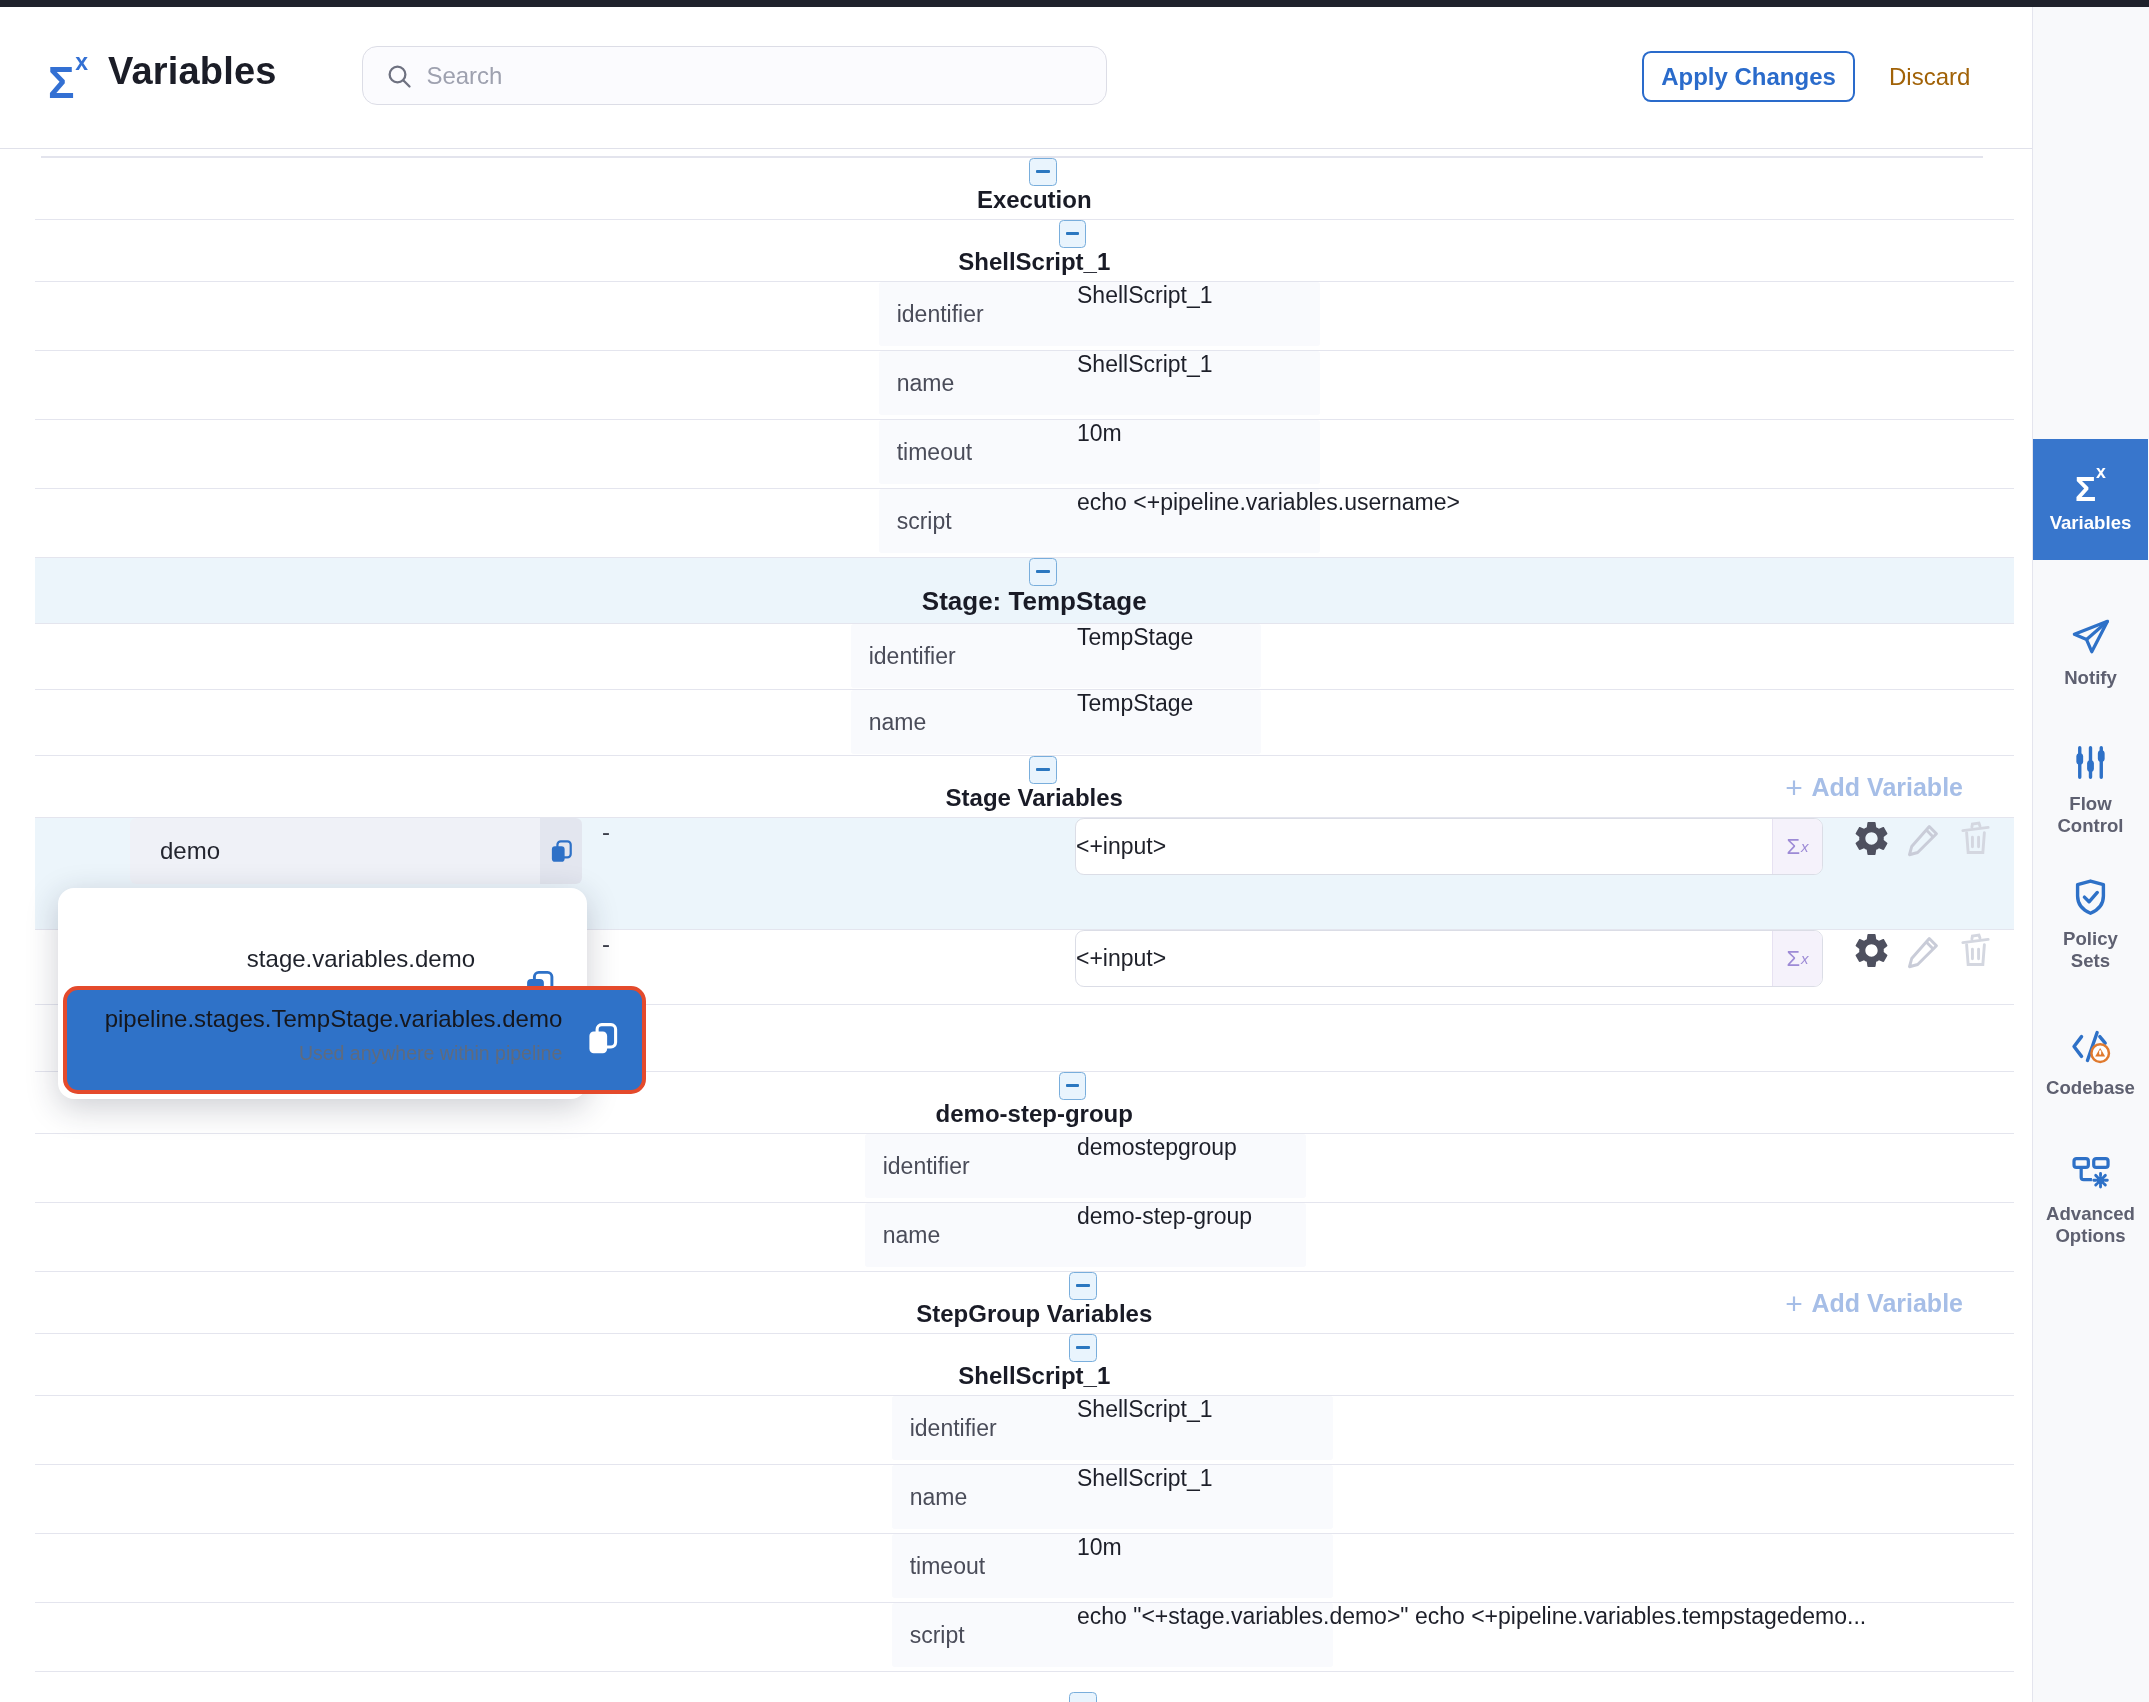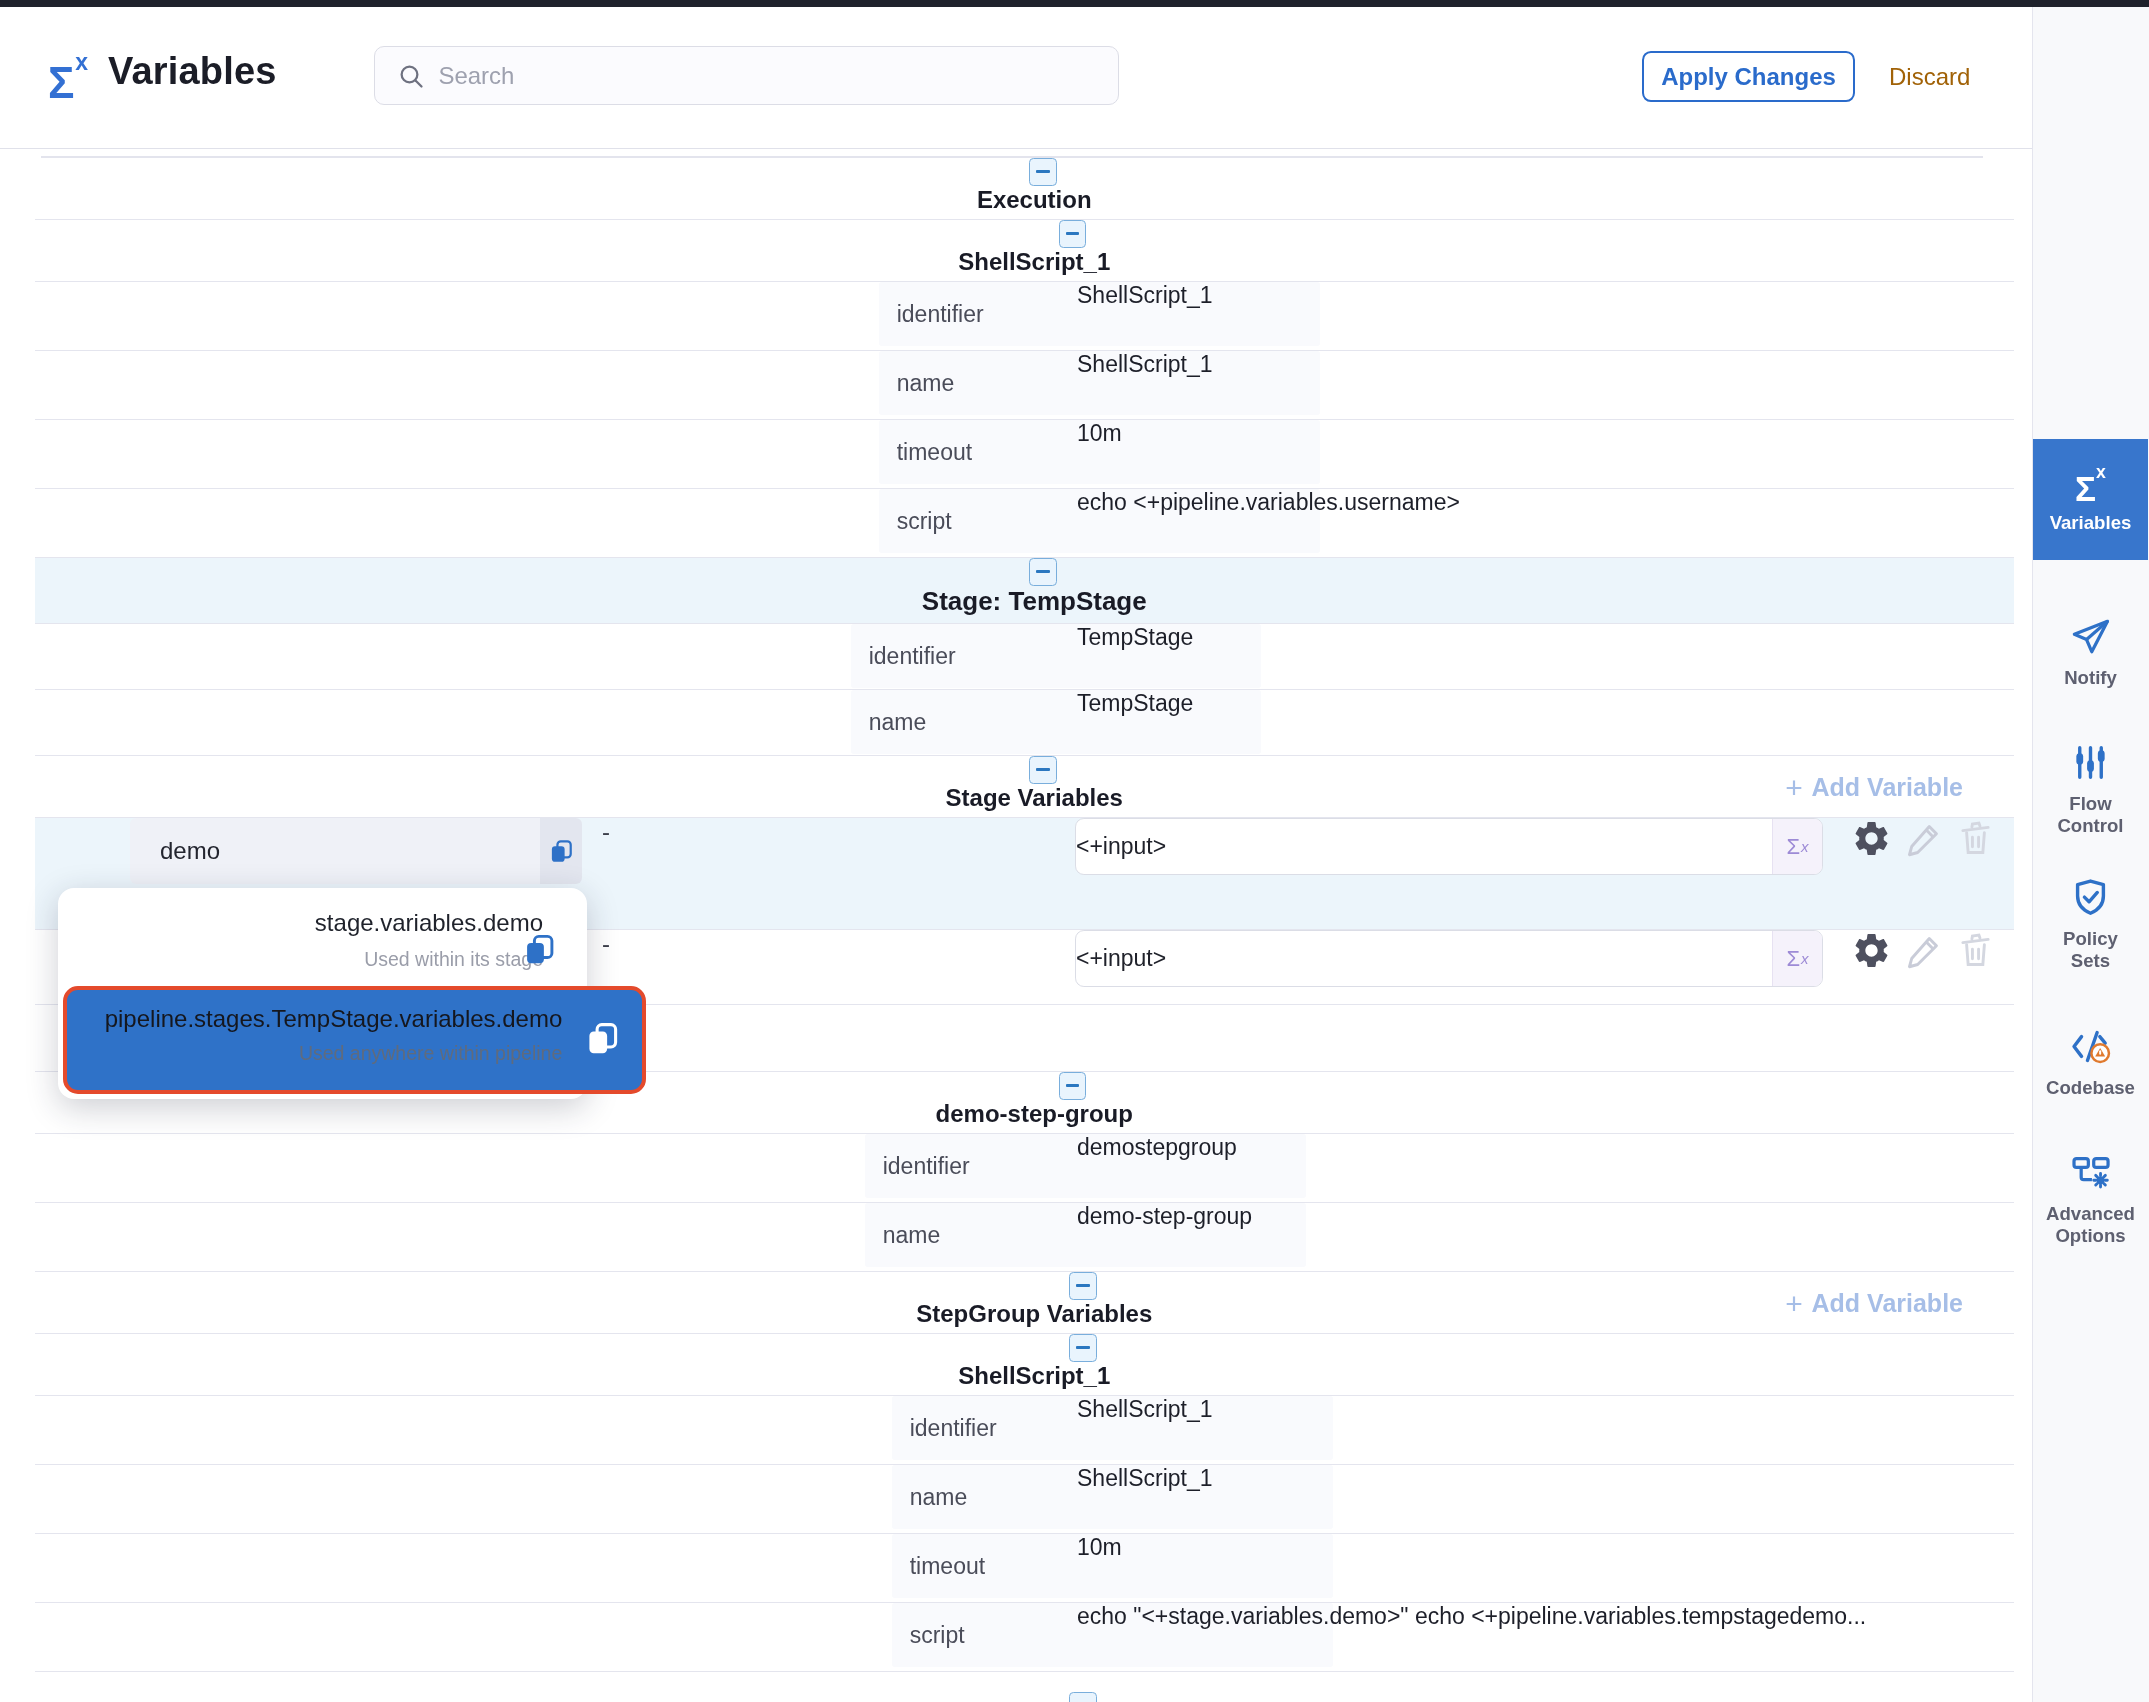--- a/index.html
+++ b/index.html
@@ -6,21 +6,21 @@
   html,body { background:#fff; }
   body { font-family: "Liberation Sans", "DejaVu Sans", sans-serif; }
   #page { position:relative; width:2149px; height:1702px; background:#fff; overflow:hidden; }
 
   
   #topbar { position:absolute; left:0; top:0; width:2149px; height:7px; background:#1F222C; }
   #header { position:absolute; left:0; top:7px; width:2032px; height:142px; background:#fff; border-bottom:1.8px solid #E0E1EA; }
   #logo { position:absolute; left:48px; top:41px; color:#3370D3; font-weight:700; font-size:44px; line-height:53px; }
   #logo sup { font-size:23px; font-weight:700; position:relative; top:-12.4px; left:0.9px; }
   #page-title { position:absolute; left:108px; top:43px; font-size:38px; font-weight:700; color:#1B1D27; letter-spacing:0.2px; }
-  #search { position:absolute; left:374px; top:39px; width:745px; height:59px; background:#FBFBFE; border:1.8px solid #DCDDE6; border-radius:10px; display:flex; align-items:center; }
+  #search { position:absolute; left:362px; top:39px; width:745px; height:59px; background:#FBFBFE; border:1.8px solid #DCDDE6; border-radius:15px; display:flex; align-items:center; }
   #search .mag { width:30px; height:30px; margin-left:21px; color:#6E7180; flex:0 0 auto; }
   #search input { border:none; outline:none; background:transparent; font-size:24px; color:#33343E; margin-left:12.4px; width:621px; font-family:inherit; }
   #search input::placeholder { color:#9EA1AF; }
   #apply-btn { position:absolute; left:1642px; top:44px; width:213px; height:51px; border:2.7px solid #2A6BCB; border-radius:8.9px; background:#fff; color:#2A6BCB; font-size:24px; font-weight:700; font-family:inherit; cursor:pointer; }
   #discard-btn { position:absolute; left:1889px; top:44px; height:51px; display:flex; align-items:center; color:#a16207; font-size:24px; font-weight:500; cursor:pointer; background:none; border:none; font-family:inherit; }
 
   
   #sidebar { position:absolute; left:2032px; top:7px; width:117px; height:1695px; background:#F8F9FB; border-left:1.8px solid #E4E5EE; }
   .side-item { position:absolute; left:0; width:115px; display:flex; flex-direction:column; align-items:center; cursor:pointer; }
   .side-item .s-icon { width:43px; height:43px; color:#2E71C7; }
@@ -72,21 +72,21 @@
   .sigma-btn { width:50px; align-self:stretch; background:#F5F2FB; border-left:1.8px solid #E7E2F2; display:flex; align-items:center; justify-content:center; color:#9D8BD6; font-size:22px; cursor:pointer; }
   .sigma-btn i { font-style:italic; font-size:15px; margin-left:0.9px; }
   .icon-btn { position:absolute; width:41px; height:41px; cursor:pointer; }
   .icon-btn svg { width:100%; height:100%; }
   .gear { left:1816px; color:#4E505F; }
   .pencil { left:1869px; color:#C9CCD8; }
   .trash { left:1920px; color:#D4D7E0; }
 
   
   #popup { position:absolute; left:58px; top:888px; width:529px; height:211px; background:#fff; border-radius:16px; box-shadow:0 8.9px 32px rgba(30,35,60,.22); z-index:10; }
-  .pop-item1 { position:relative; height:94px; padding:21px 44px 0 0; text-align:right; cursor:pointer; }
+  .pop-item1 { position:relative; height:94px; padding:21px 112px 0 0; text-align:right; cursor:pointer;margin-top:36px; }
   .pop-path { font-size:24px; color:#1F222B; font-weight:500; white-space:nowrap; }
   .pop-scope { margin-top:10.6px; font-size:19.5px; color:#9A9DA9; }
   .pop-copy1 { position:absolute; right:30px; top:44px; width:35px; height:35px; color:#2E71C7; }
   .pop-copy1 svg, .pop-copy2 svg { width:100%; height:100%; }
   .pop-item2 { position:absolute; left:5.3px; top:98px; width:583px; height:108px; background:#2F72C8; border:4.4px solid #E44A2C; border-radius:15px; padding:15px 80px 0 0; text-align:right; cursor:pointer; }
   .pop-item2 .pop-path { color:#15171E; }
   .pop-item2 .pop-scope { color:#5F6B7E; margin-top:8.9px; }
   .pop-copy2 { position:absolute; right:21px; top:30px; width:37px; height:37px; color:#fff; }
 </style>
 </head>

